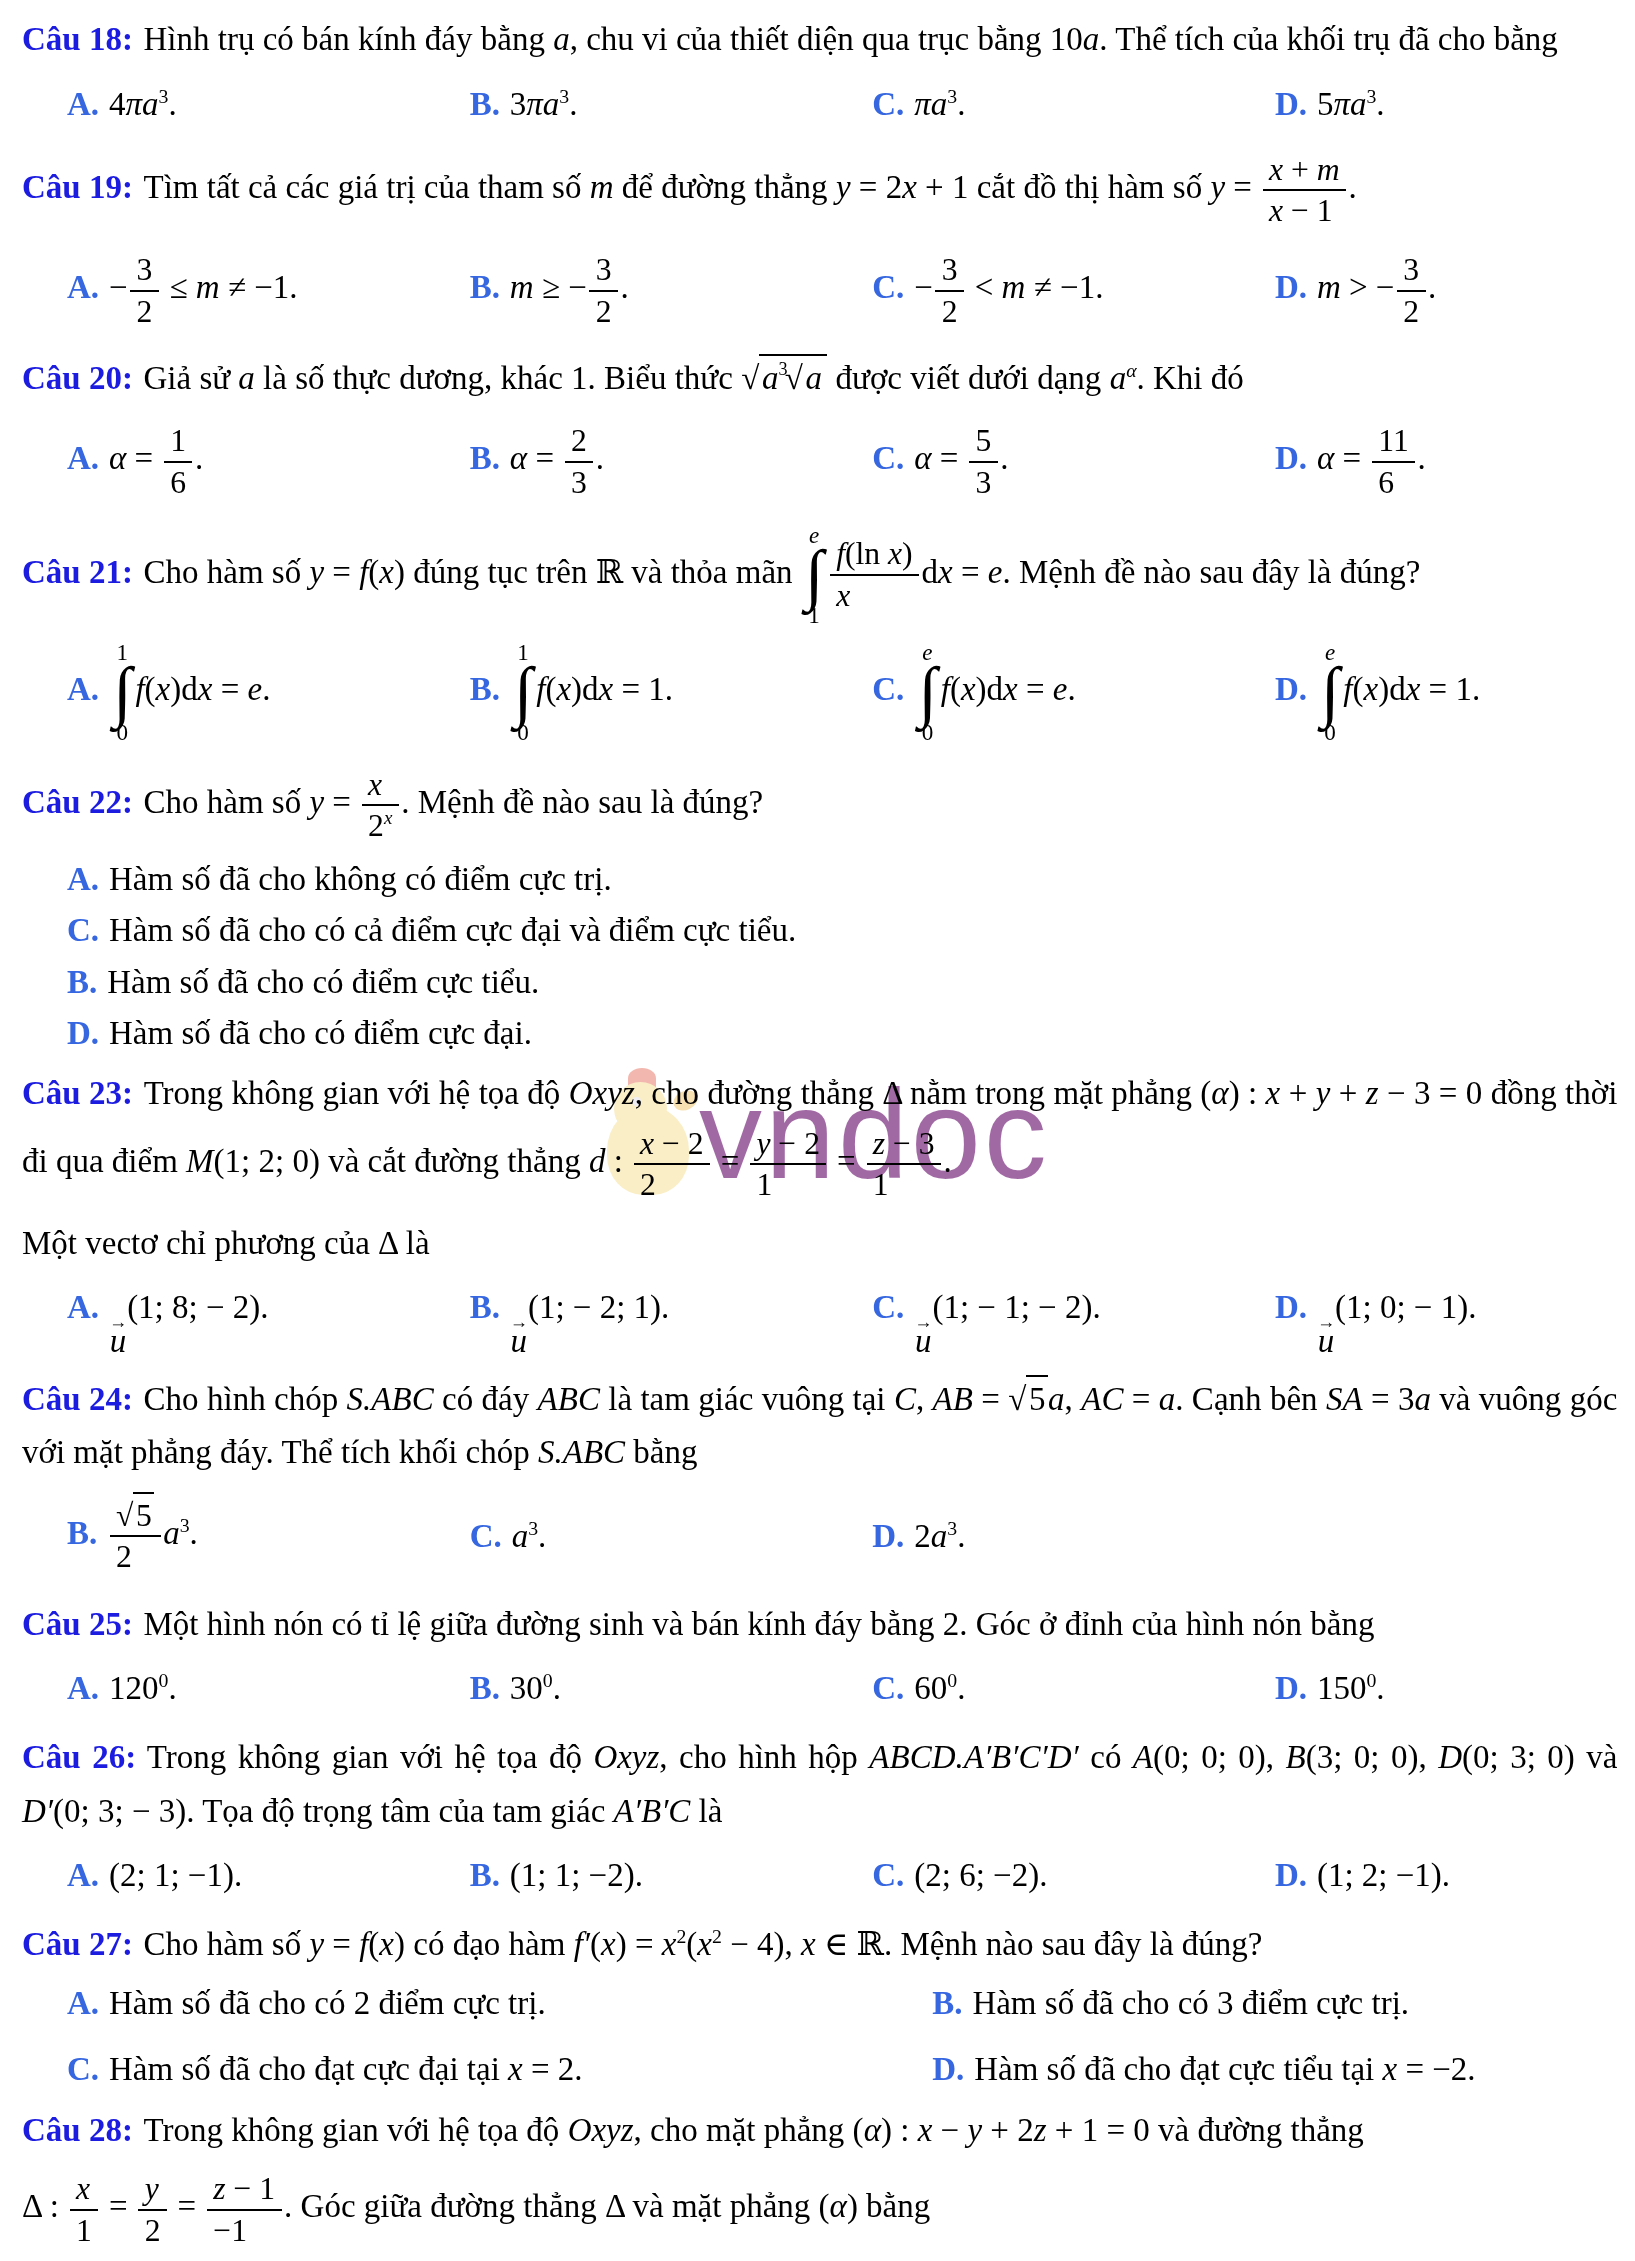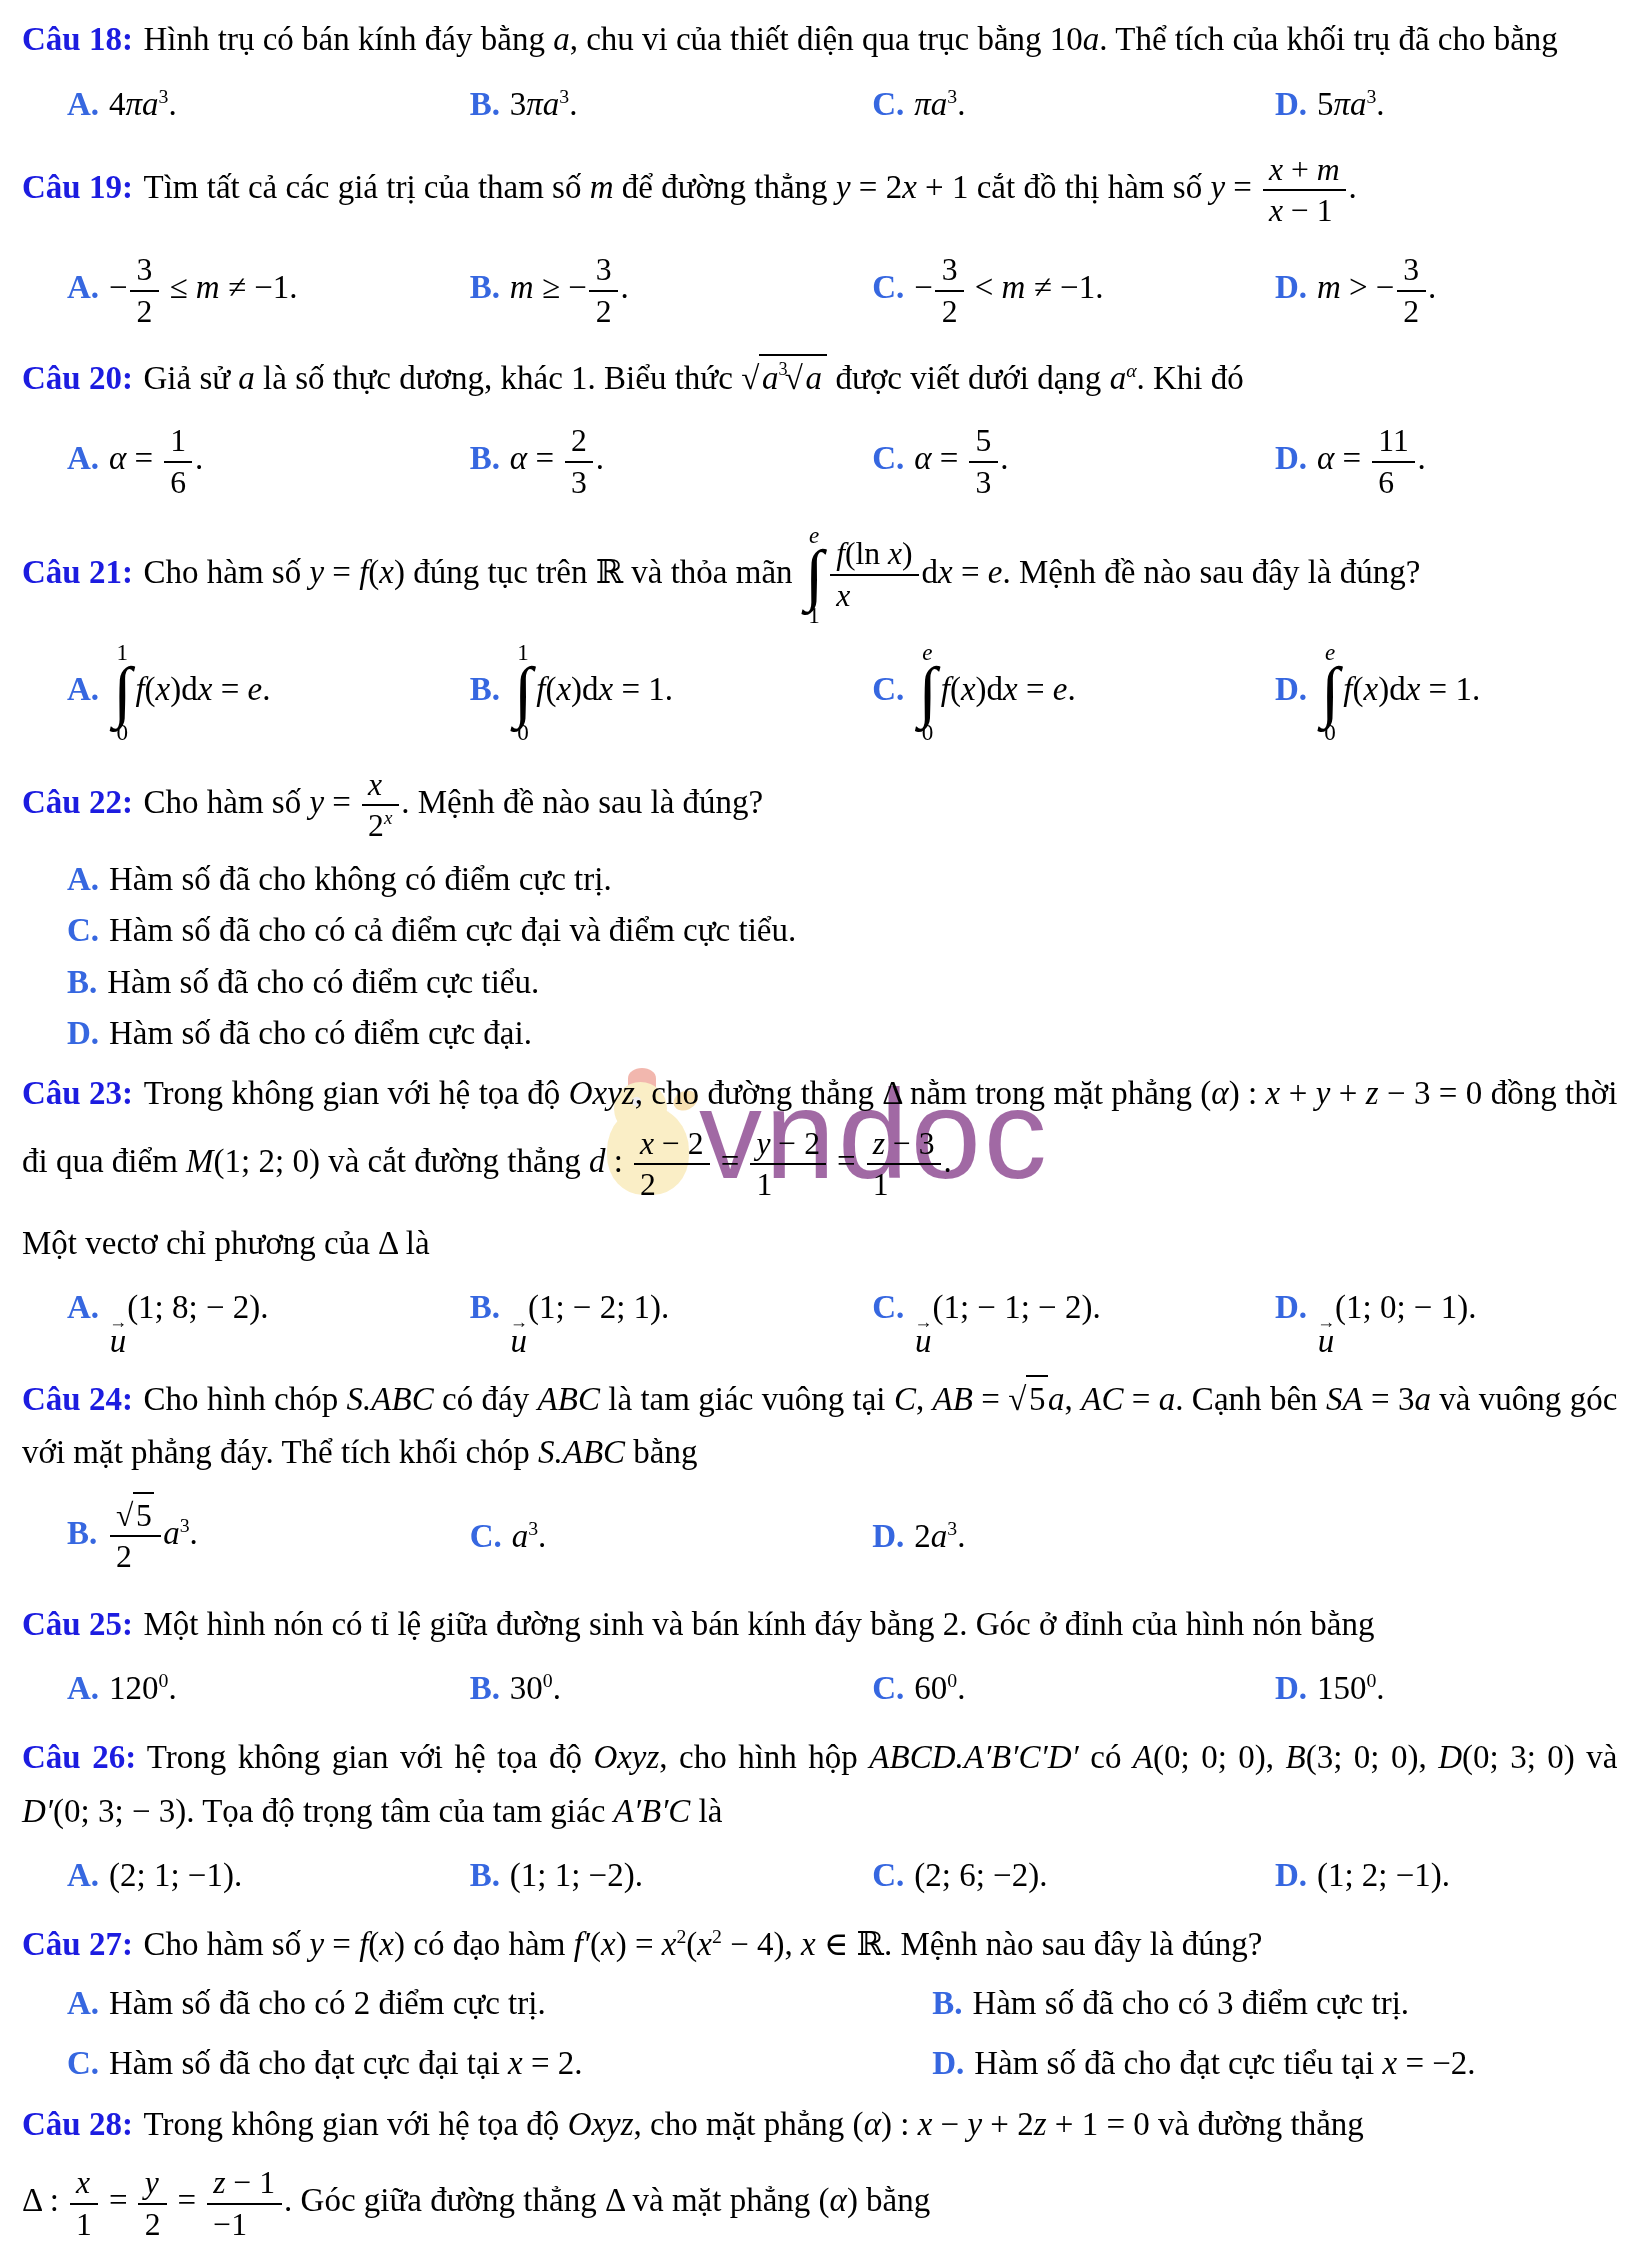--- a/index.html
+++ b/index.html
@@ -61,21 +61,21 @@
   .sqrt .sqidx{font-size:0.55em;vertical-align:0.75em;margin-right:-0.15em;}
   .sqrt .sqsign{}
   .sqrt .sqrad{border-top:2.2px solid #000;padding:4px 0.08em;}
   
   .vec{display:inline-flex;flex-direction:column;align-items:center;line-height:0.85;vertical-align:-0.30em;}
   .vec .var{font-size:0.55em;line-height:0.55;}
   .vec .vb{font-style:italic;}
   
   .opts{display:grid;padding-left:45px;margin:13px 0 17.6px 0;column-gap:8.8px;row-gap:17.6px;align-items:center;}
   .opts.cols4{grid-template-columns:1.15fr 1.15fr 1.15fr 1fr;}
-  .opts.cols2{grid-template-columns:1.25fr 1fr;row-gap:11px;margin:7.3px 0 8.8px 0;}
+  .opts.cols2{grid-template-columns:1.25fr 1fr;row-gap:17px;margin:7.3px 0 8.8px 0;}
   .opts.stack{grid-template-columns:1fr;row-gap:2px;margin:5.9px 0 7.3px 0;}
   .opt{line-height:1.5;}
   .okey{color:var(--c-opt);font-weight:700;padding-right:0.30em;}
 </style>
 </head>
 <body>
 
 <div class="page">
   <div class="watermark">
     <span class="wm-chick">

